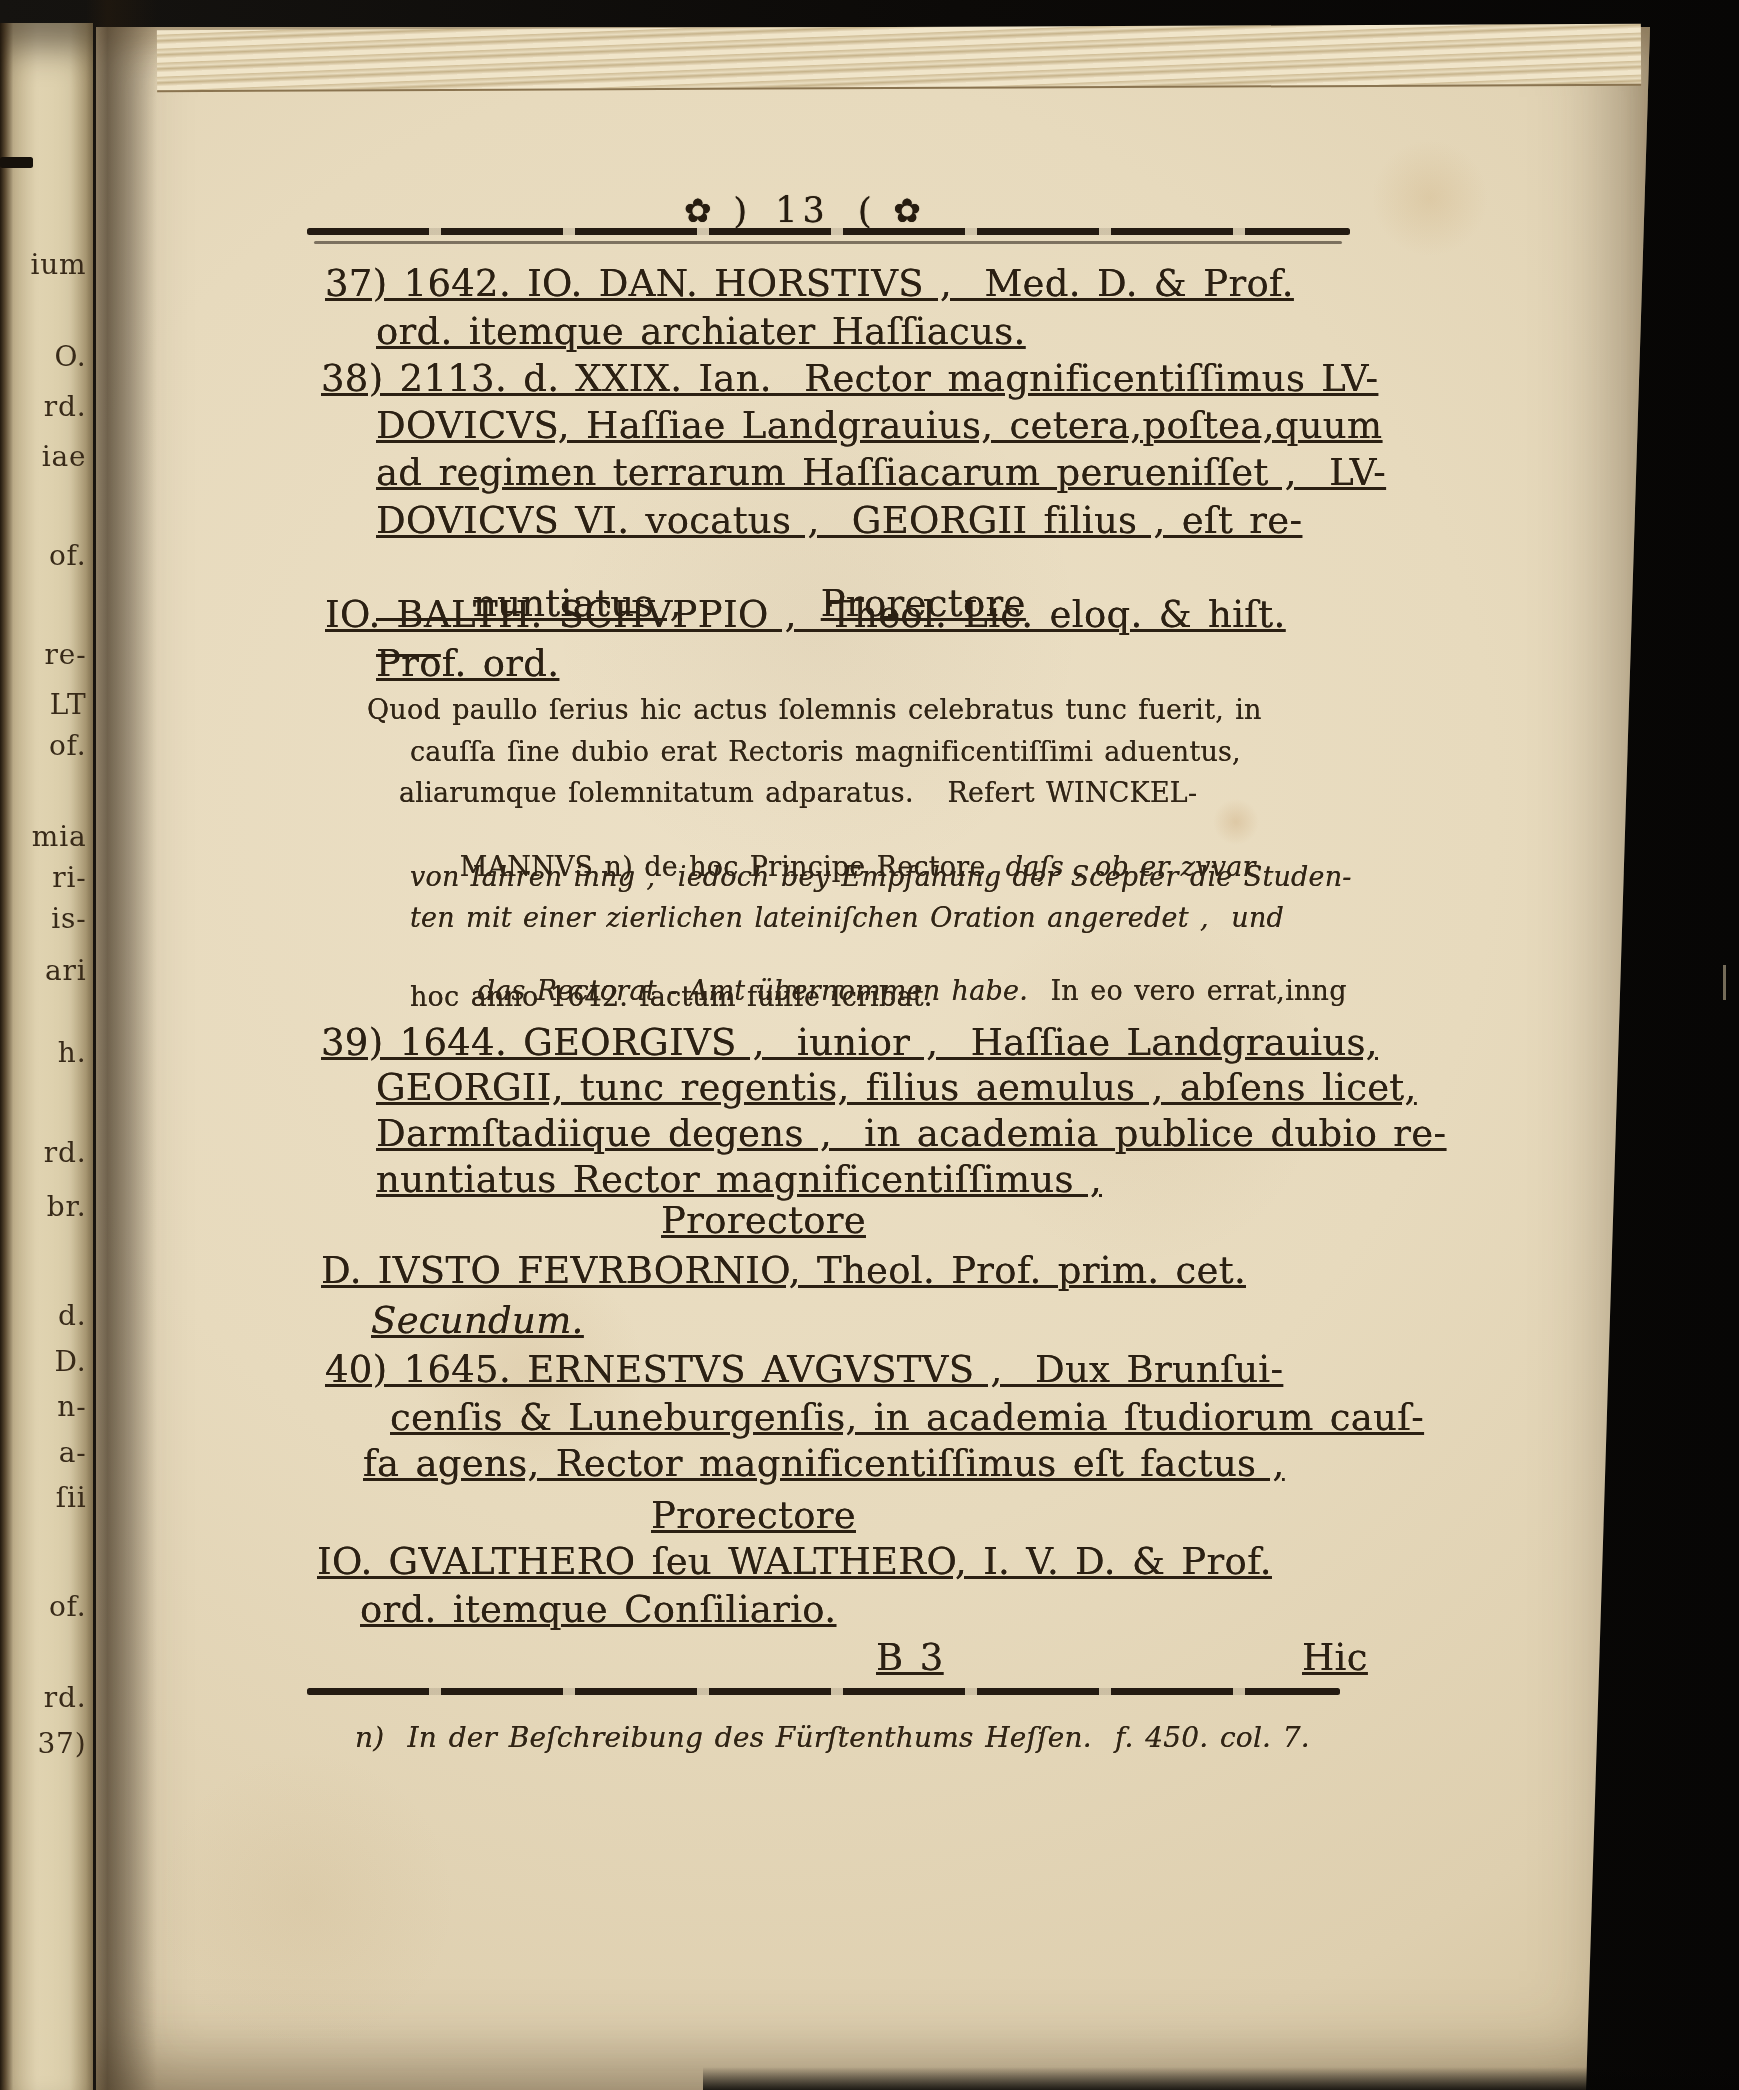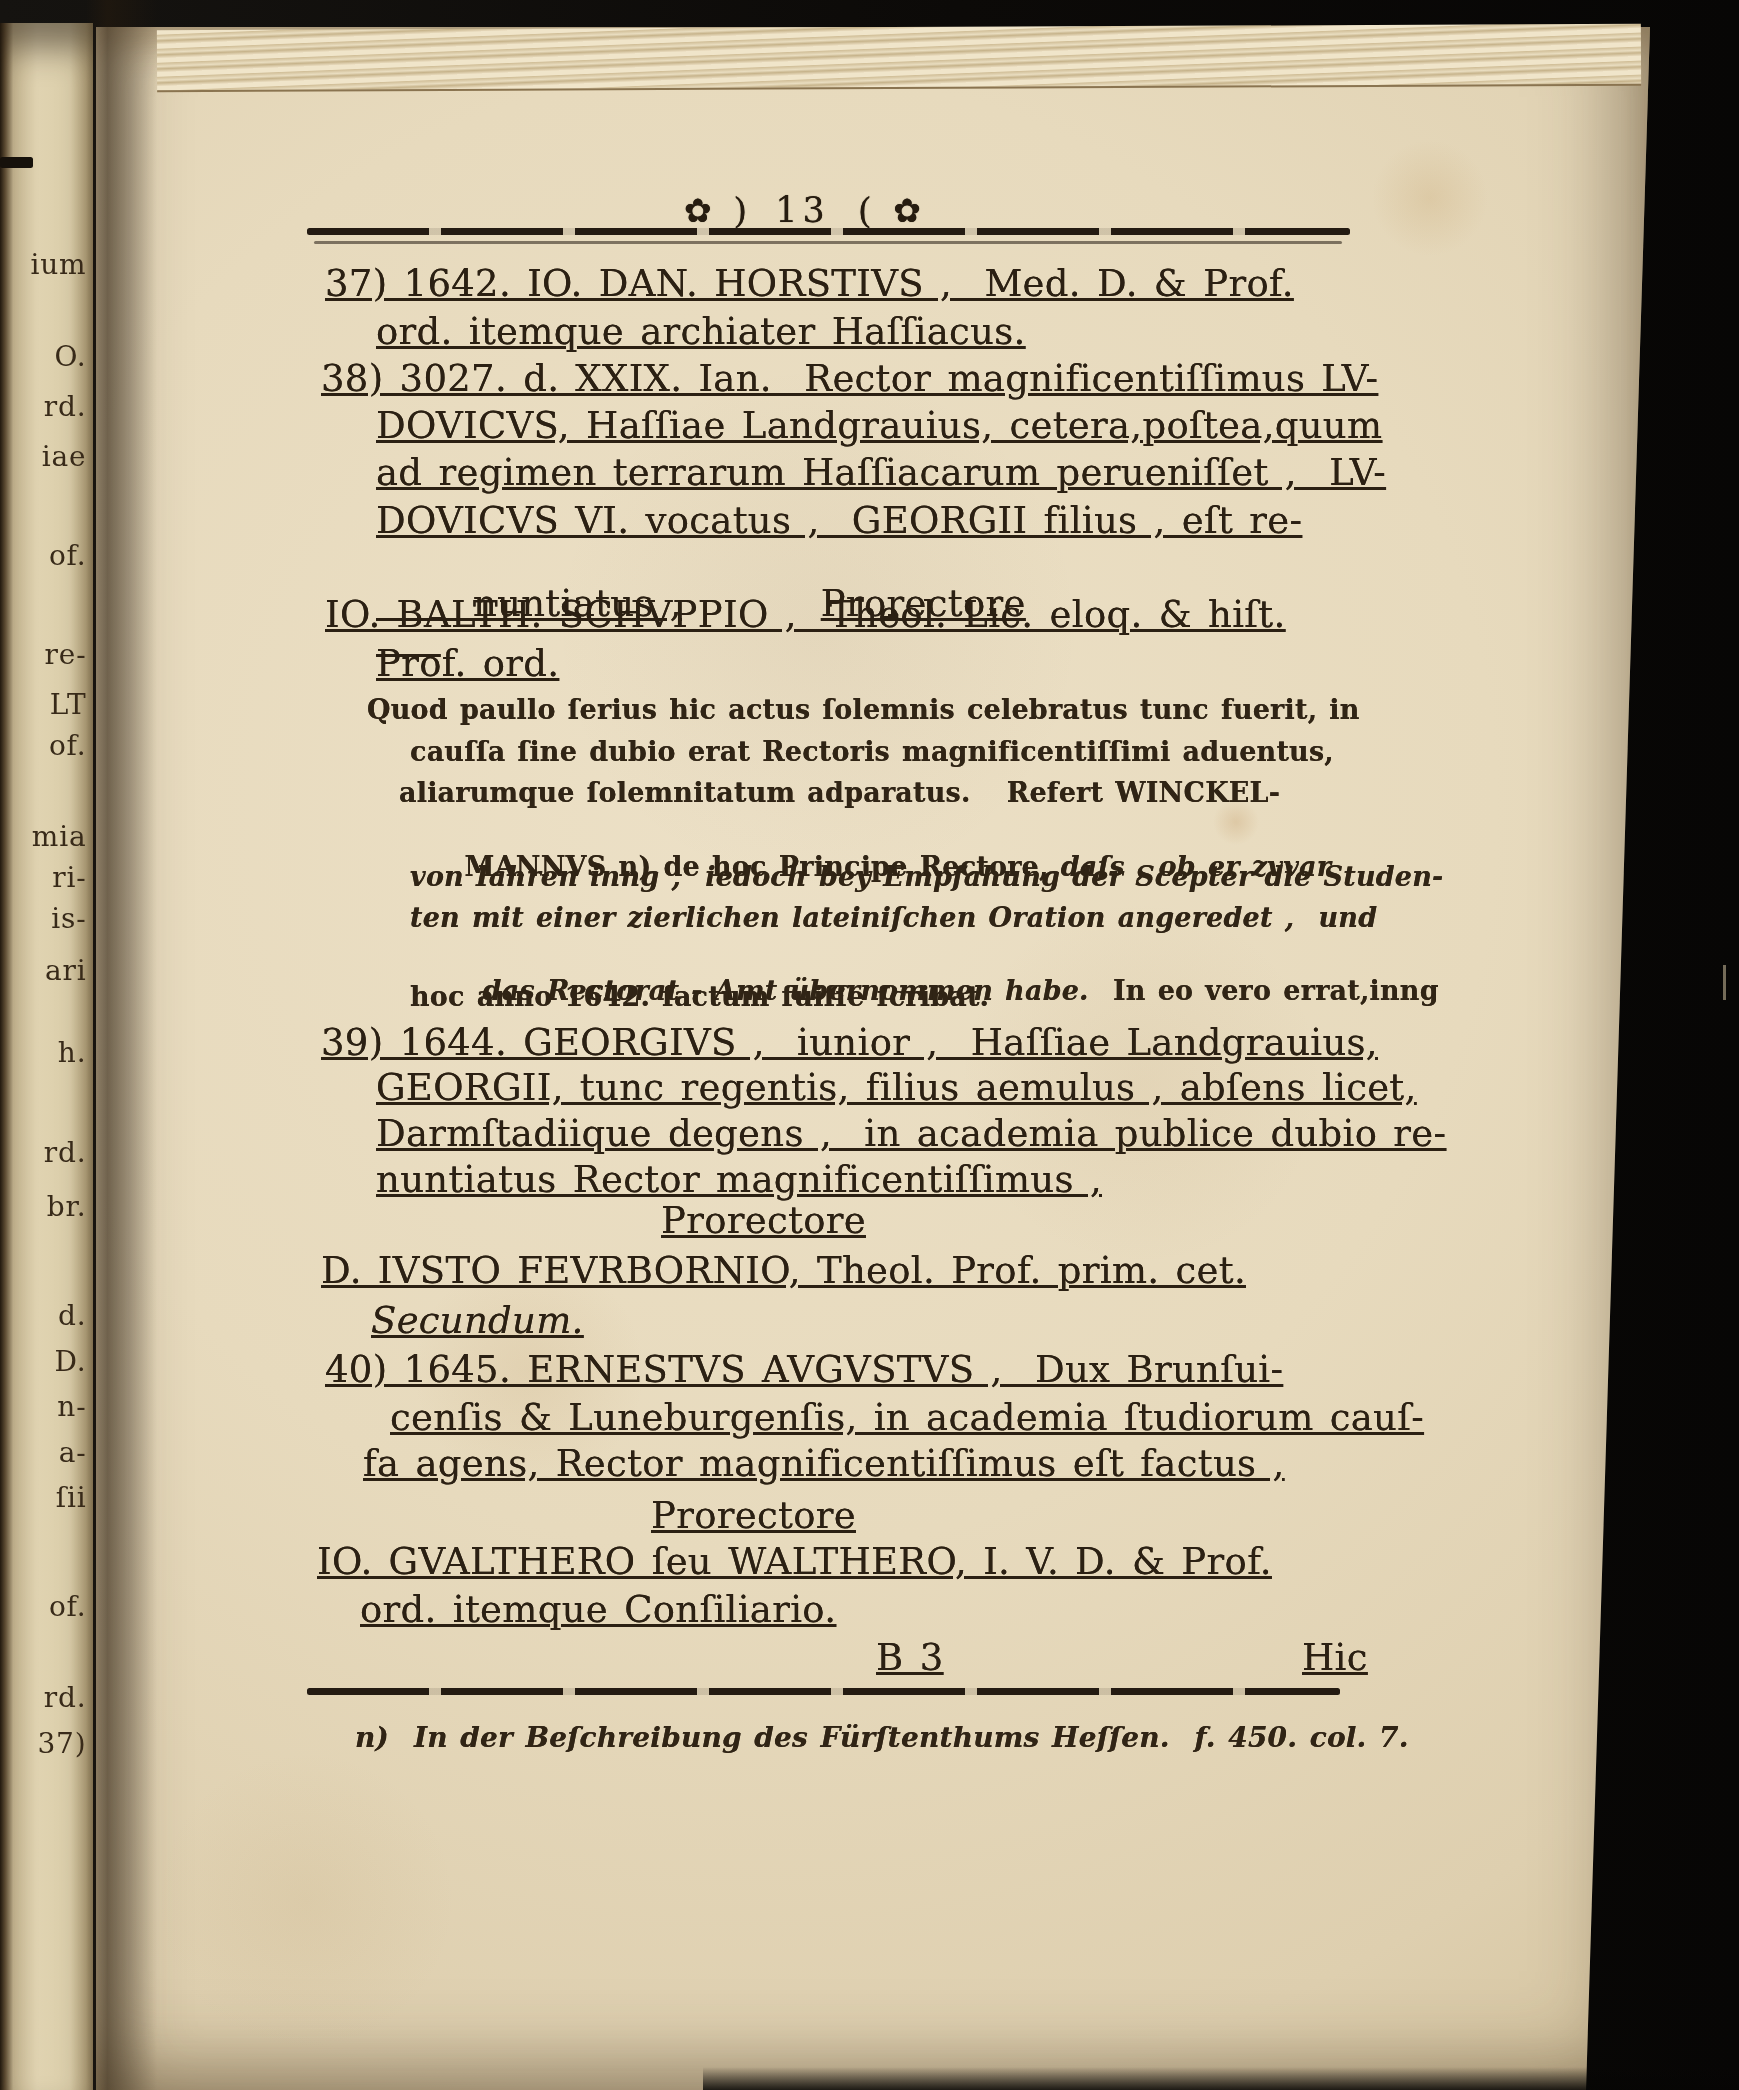--- a/index.html
+++ b/index.html
@@ -35,21 +35,21 @@
           radial-gradient(circle at 818px 628px,rgba(120,95,60,.06),rgba(120,95,60,0) 265px);}
 
   .content{position:absolute;inset:0;z-index:5;}
 
   
   .ln{position:absolute;font-size:37px;line-height:36px;color:#2b2013;
       letter-spacing:0.3px;word-spacing:4.1px;white-space:pre;
       text-shadow:0 0 0.6px rgba(43,32,19,.9);text-decoration:underline;}
   .sm{position:absolute;font-size:27px;line-height:33px;color:#302415;
       letter-spacing:0.2px;word-spacing:2.5px;white-space:pre;
-      text-shadow:0 0 0.4px rgba(48,36,21,.85);font-weight:bold;}
+      text-shadow:0 0 0.4px rgba(48,36,21,.85);}
   .it{font-style:italic;}
 
   .header{position:absolute;left:684px;top:182px;font-size:35px;color:#261c10;
           display:flex;align-items:center;text-shadow:0 0 0.7px rgba(38,28,16,.9);}
   .header .orn{font-family:"DejaVu Sans",sans-serif;font-size:33px;}
   .header .pno{margin:8px 28px;letter-spacing:5px;}
   .header .br{font-size:36px;}
   .header .sp-l{margin-right:21.5px;}
   .header .sp-r{margin-left:21.5px;}
 
@@ -110,21 +110,21 @@
       <span class="br">(</span>
       <span class="orn sp-r">✿</span>
     </div>
 
     <div class="rule-thick" style="left:307px;top:228px;width:1043px"></div>
     <div class="rule-thin" style="left:314px;top:241px;width:1028px"></div>
 
     <div class="ln" style="left:325px;top:266px">37) 1642. IO. DAN. HORSTIVS ,  Med. D. &amp; Prof.</div>
     <div class="ln" style="left:376px;top:314px">ord. itemque archiater Haſſiacus.</div>
 
-    <div class="ln" style="left:321px;top:361px">38) 3027. d. XXIX. Ian.  Rector magnificentiſſimus LV-</div>
+    <div class="ln" style="left:321px;top:361px">38) 2113. d. XXIX. Ian.  Rector magnificentiſſimus LV-</div>
     <div class="ln" style="left:376px;top:408px">DOVICVS, Haſſiae Landgrauius, cetera,poſtea,quum</div>
     <div class="ln" style="left:376px;top:455px">ad regimen terrarum Haſſiacarum perueniſſet ,  LV-</div>
     <div class="ln" style="left:376px;top:503px">DOVICVS VI. vocatus ,  GEORGII filius , eſt re-</div>
     <div class="ln" style="left:376px;top:550px">
       <span>nuntiatus ,</span><span style="margin-left:139px">Prorectore</span>
     </div>
     <div class="ln" style="left:325px;top:597px">IO. BALTH. SCHVPPIO ,  Theol. Lic. eloq. &amp; hiſt.</div>
     <div class="ln" style="left:376px;top:646px">Prof. ord.</div>
 
     <div class="sm" style="left:367px;top:693px">Quod paullo ſerius hic actus ſolemnis celebratus tunc fuerit, in</div>

